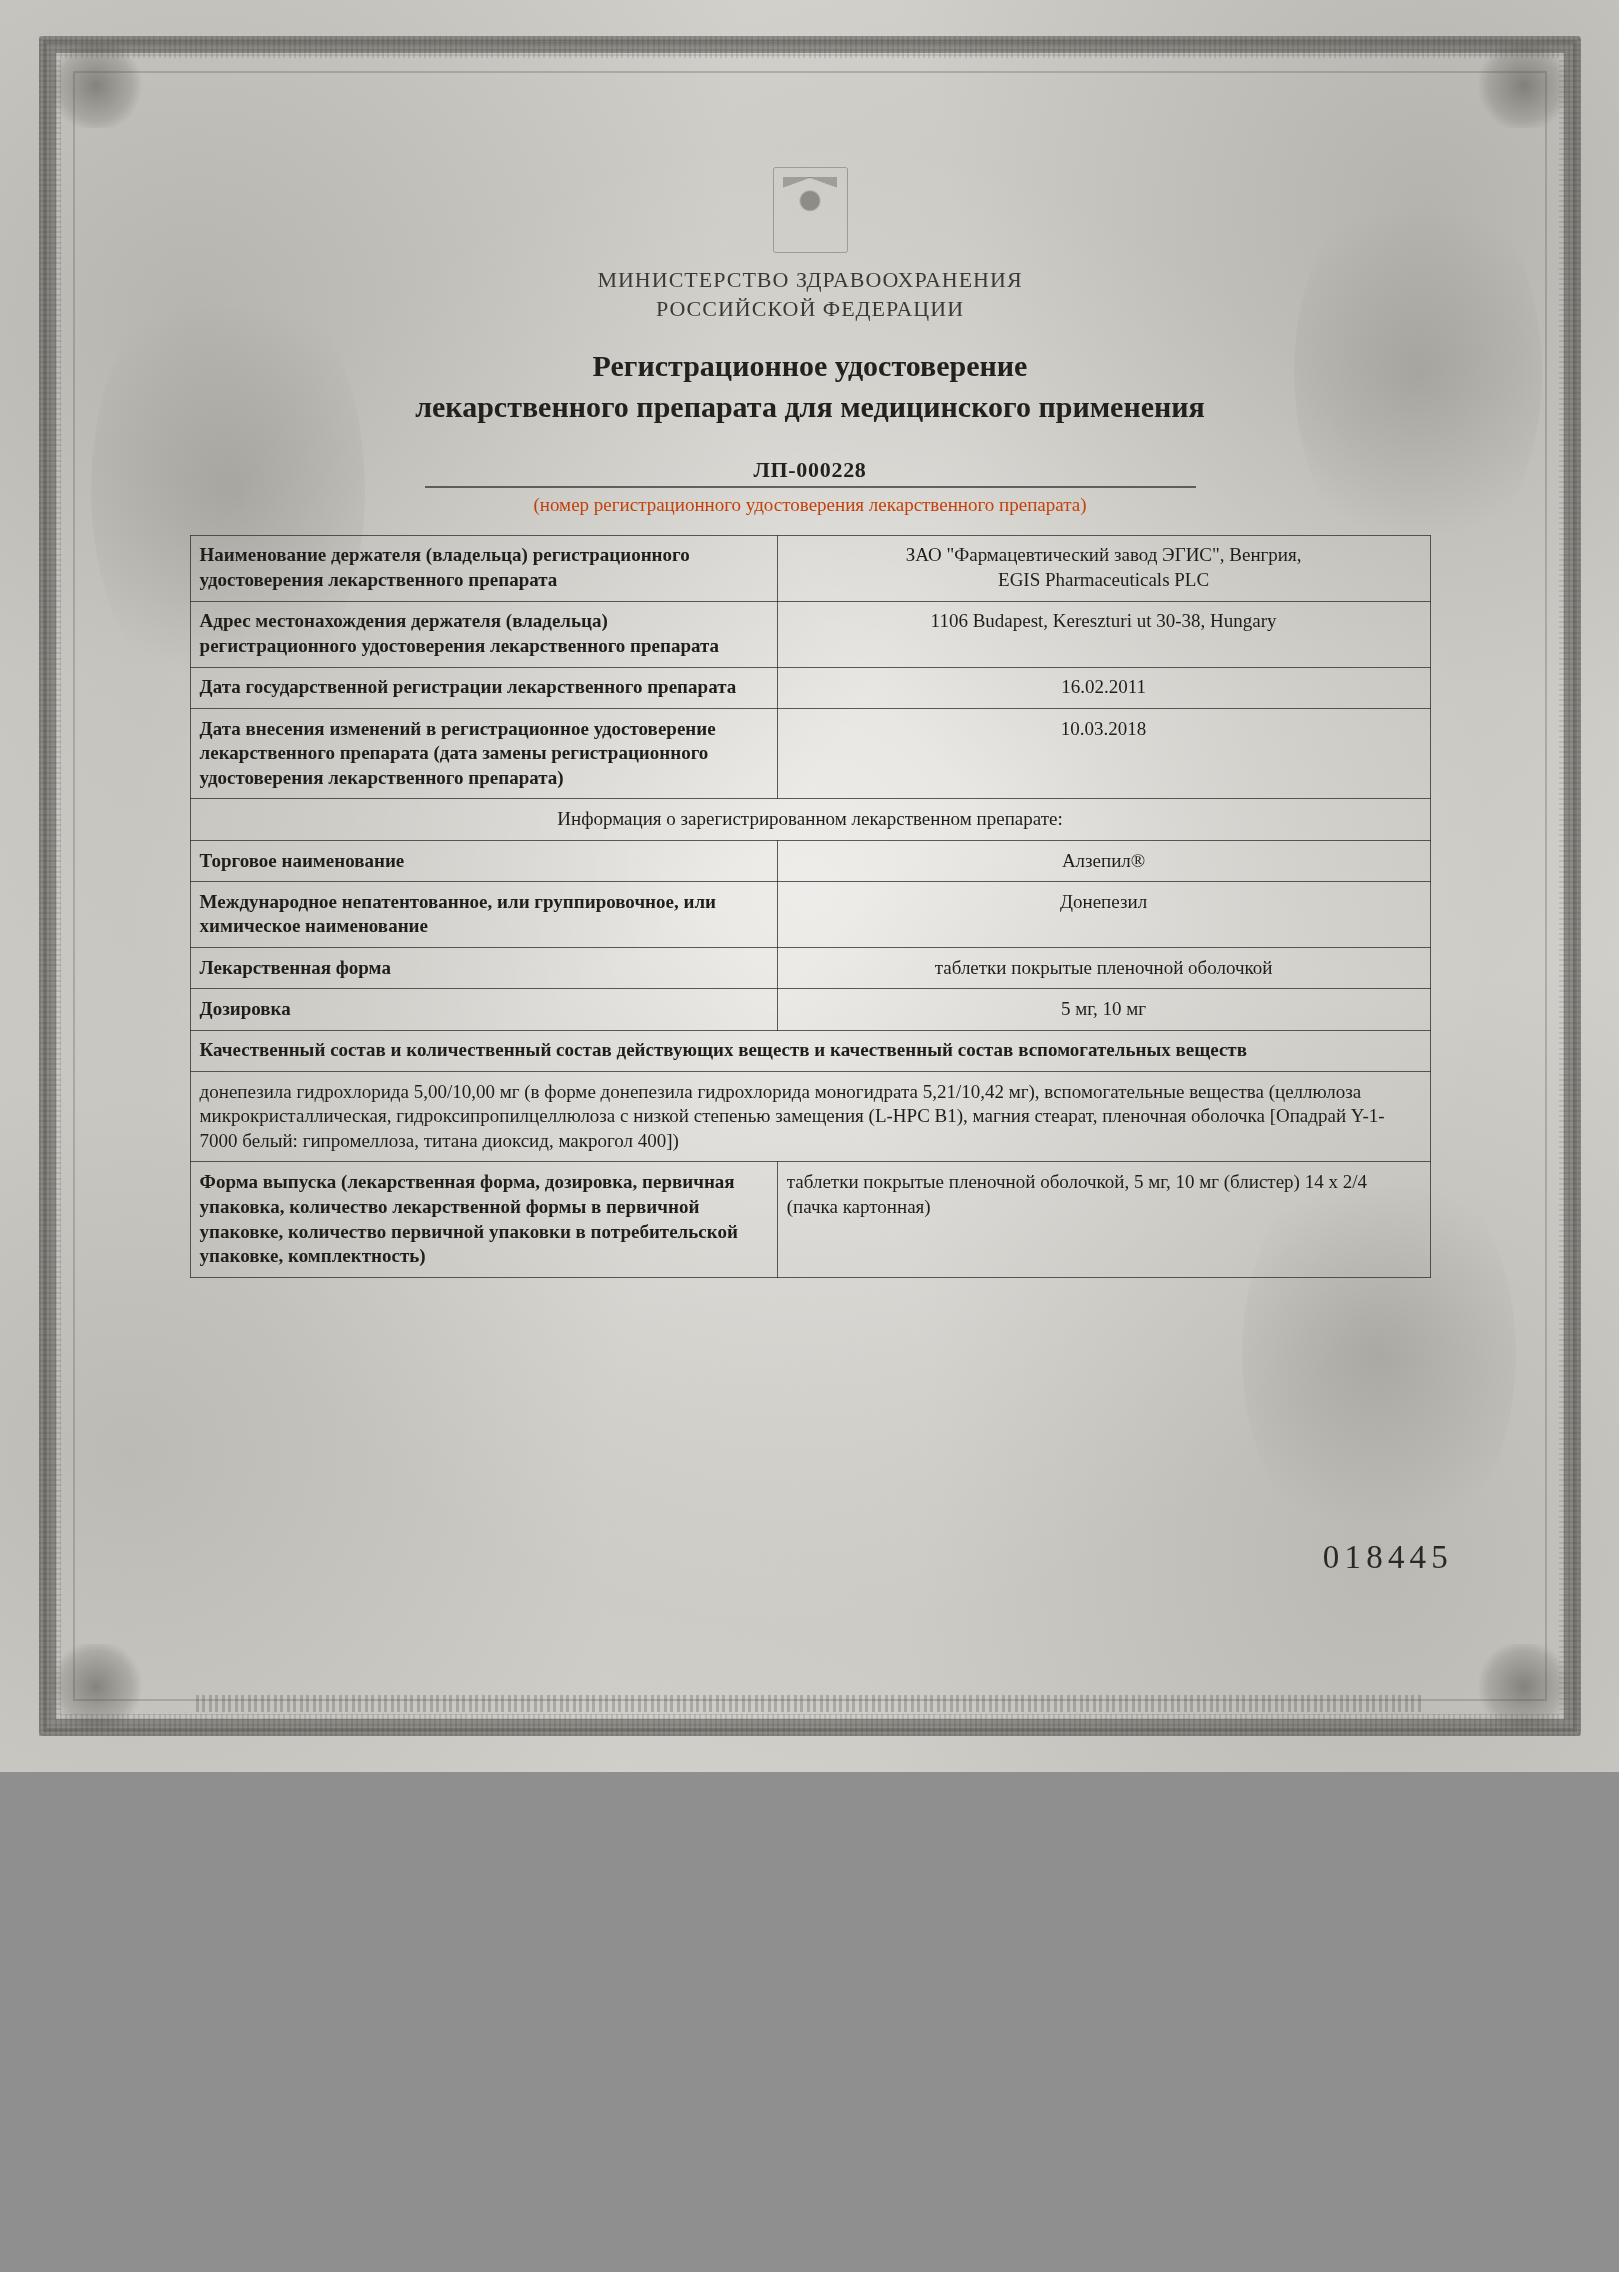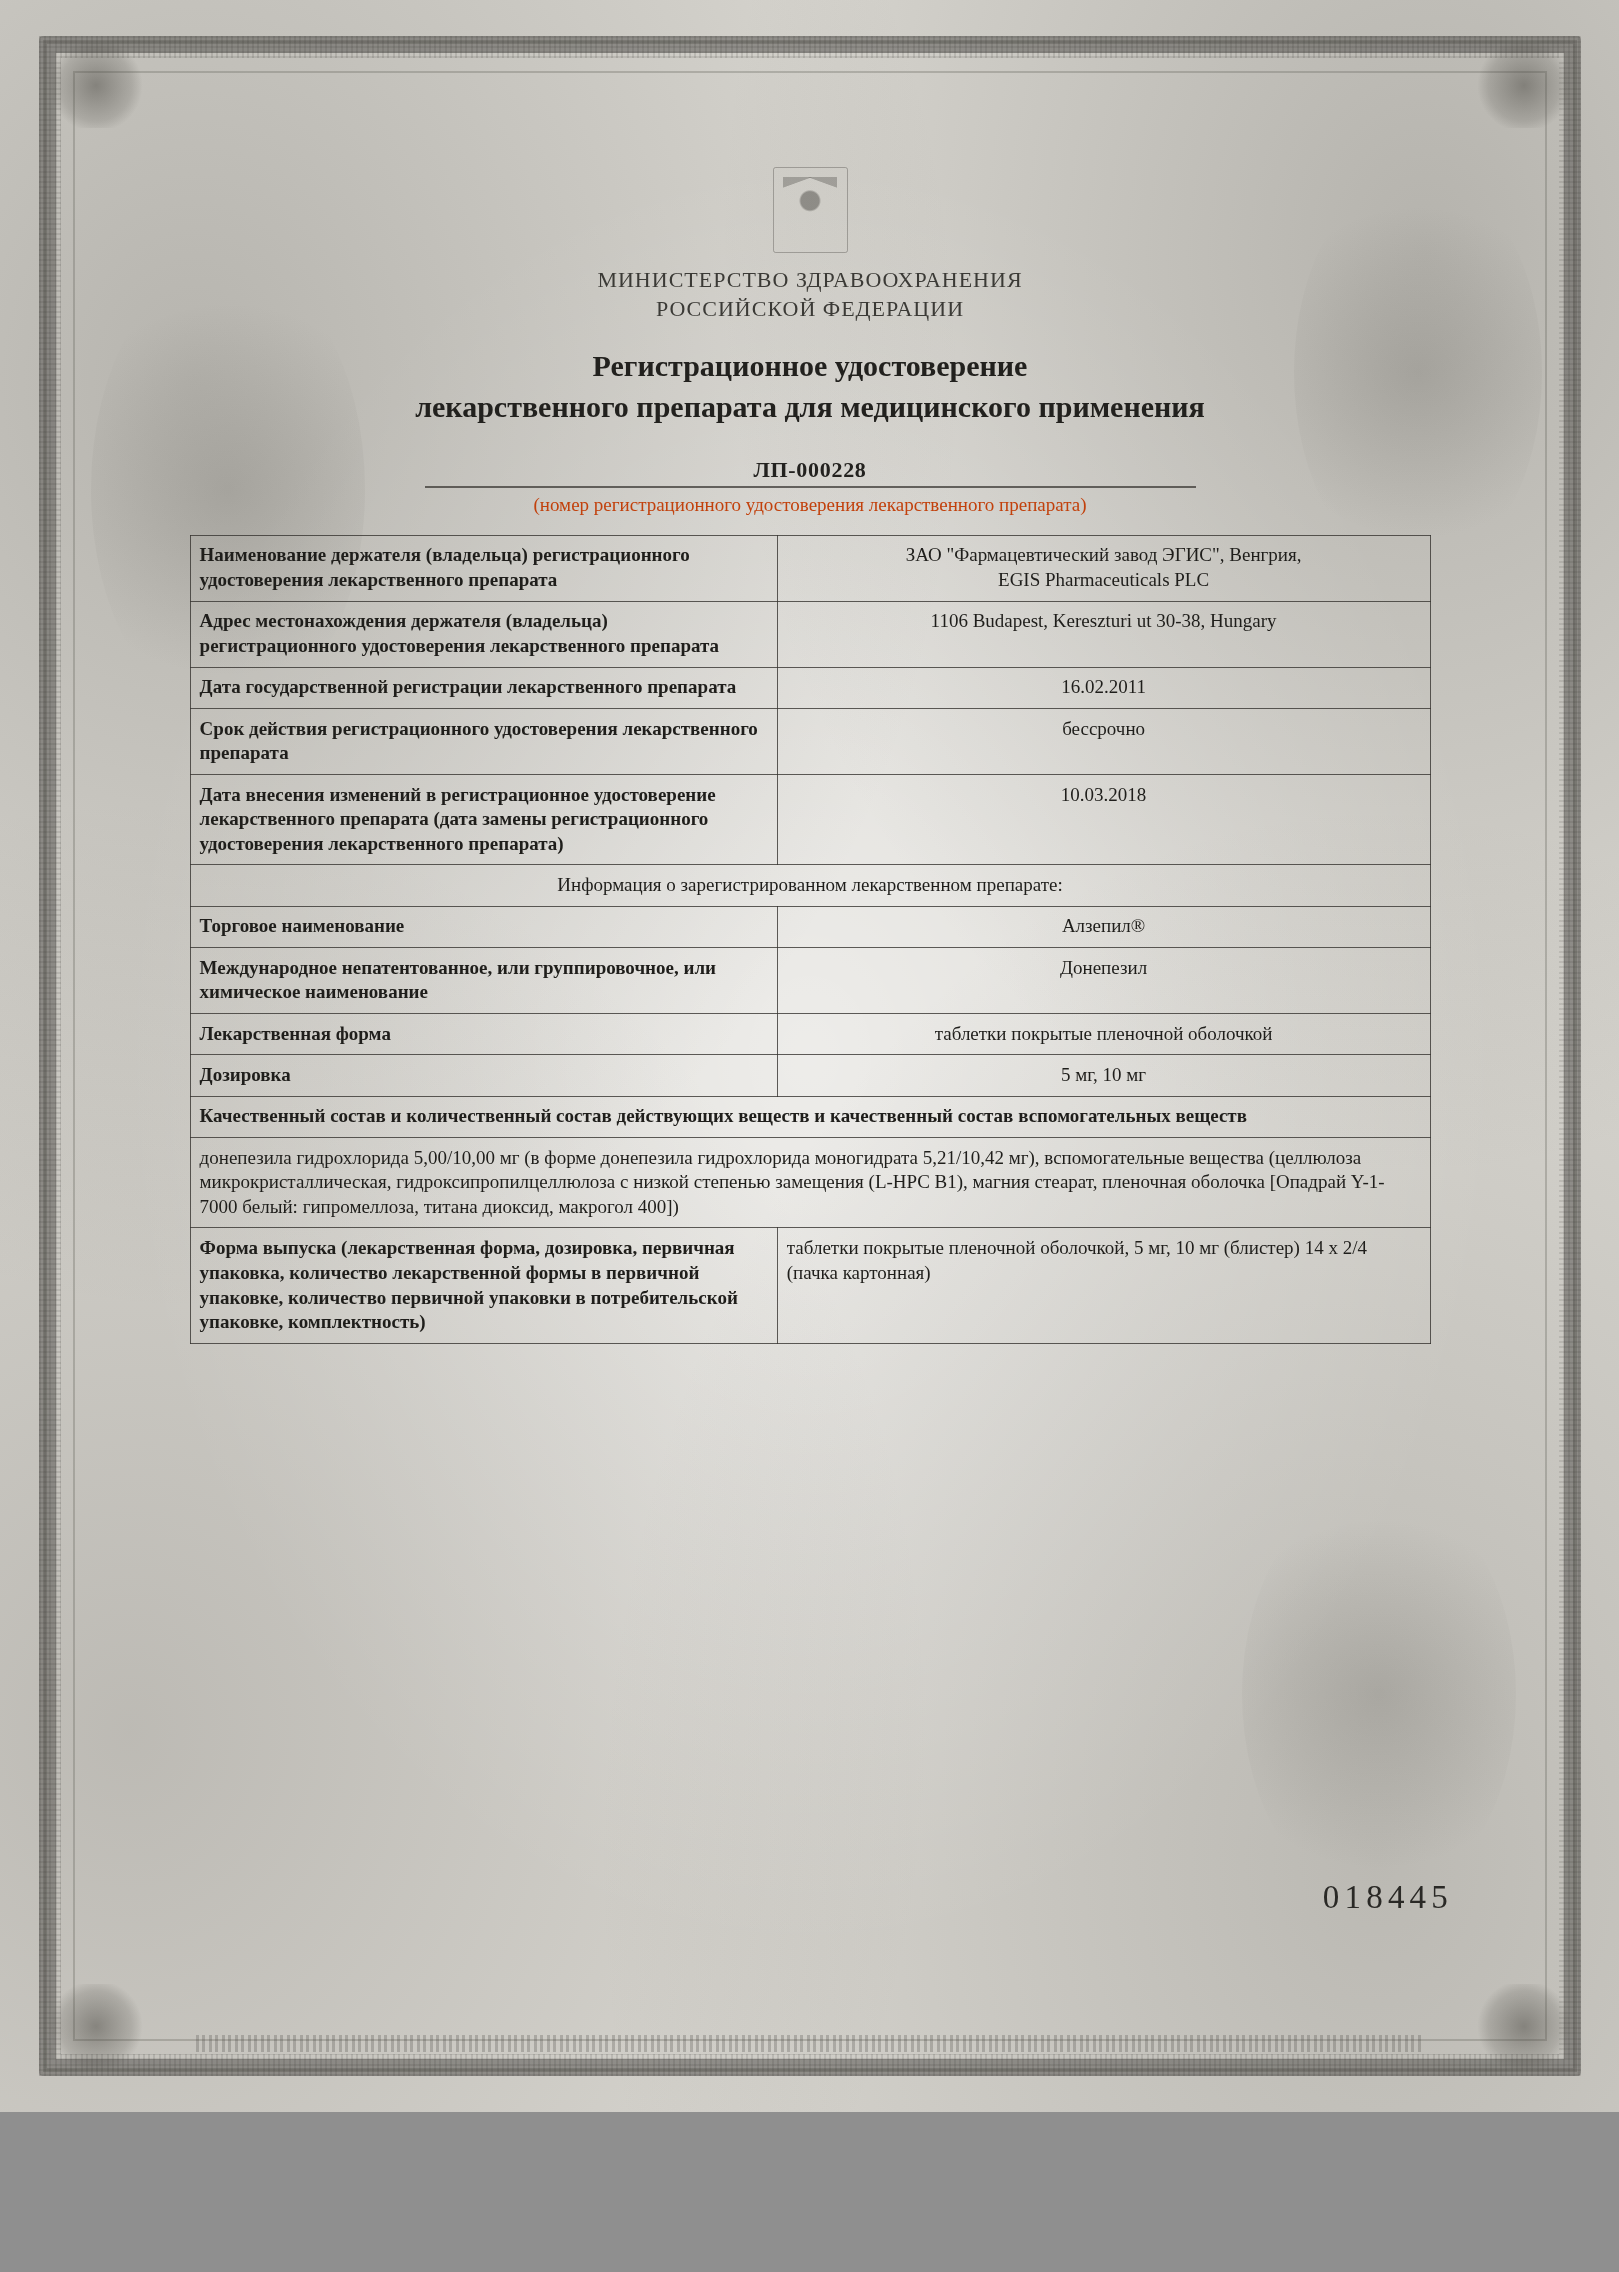--- a/index.html
+++ b/index.html
@@ -3,21 +3,21 @@
 <meta charset="utf-8">
 <style>
   html, body {
     margin: 0;
     padding: 0;
     background: #8f8f8f;
   }
   .page {
     position: relative;
     width: 1620px;
-    height: 2112px;
+    height: 1772px;
     background: #d8d6d0;
     overflow: hidden;
     font-family: "Liberation Serif", serif;
     color: #1a1a1a;
   }
   
   .scan-noise {
     position: absolute;
     inset: 0;
     background:
@@ -249,24 +249,20 @@
         </tr>
         <tr>
           <td class="label">Адрес местонахождения держателя (владельца) регистрационного удостоверения лекарственного препарата</td>
           <td class="value">1106 Budapest, Kereszturi ut 30-38, Hungary</td>
         </tr>
         <tr>
           <td class="label">Дата государственной регистрации лекарственного препарата</td>
           <td class="value">16.02.2011</td>
         </tr>
         <tr>
-          <td class="label">Срок действия регистрационного удостоверения лекарственного препарата</td>
-          <td class="value">бессрочно</td>
-        </tr>
-        <tr>
           <td class="label">Дата внесения изменений в регистрационное удостоверение лекарственного препарата (дата замены регистрационного удостоверения лекарственного препарата)</td>
           <td class="value">10.03.2018</td>
         </tr>
         <tr>
           <td class="section" colspan="2">Информация о зарегистрированном лекарственном препарате:</td>
         </tr>
         <tr>
           <td class="label">Торговое наименование</td>
           <td class="value">Алзепил®</td>
         </tr>

